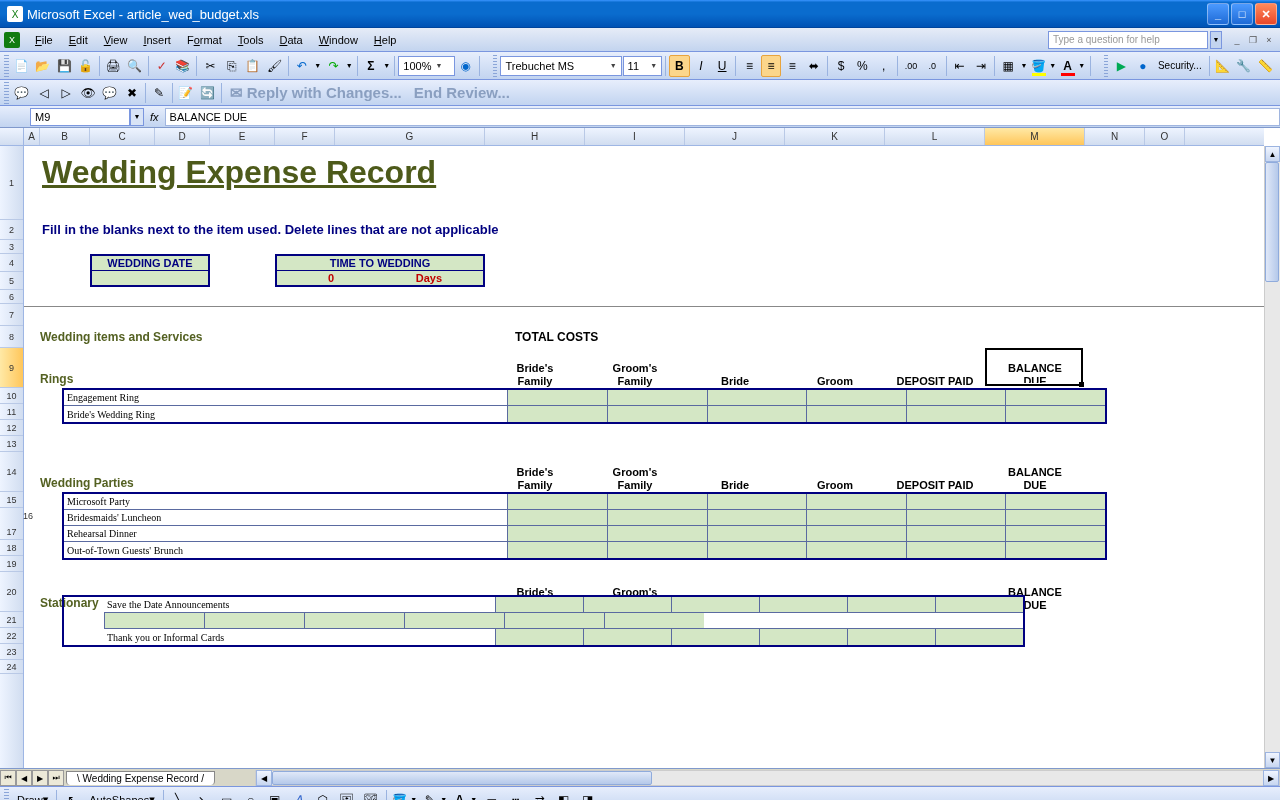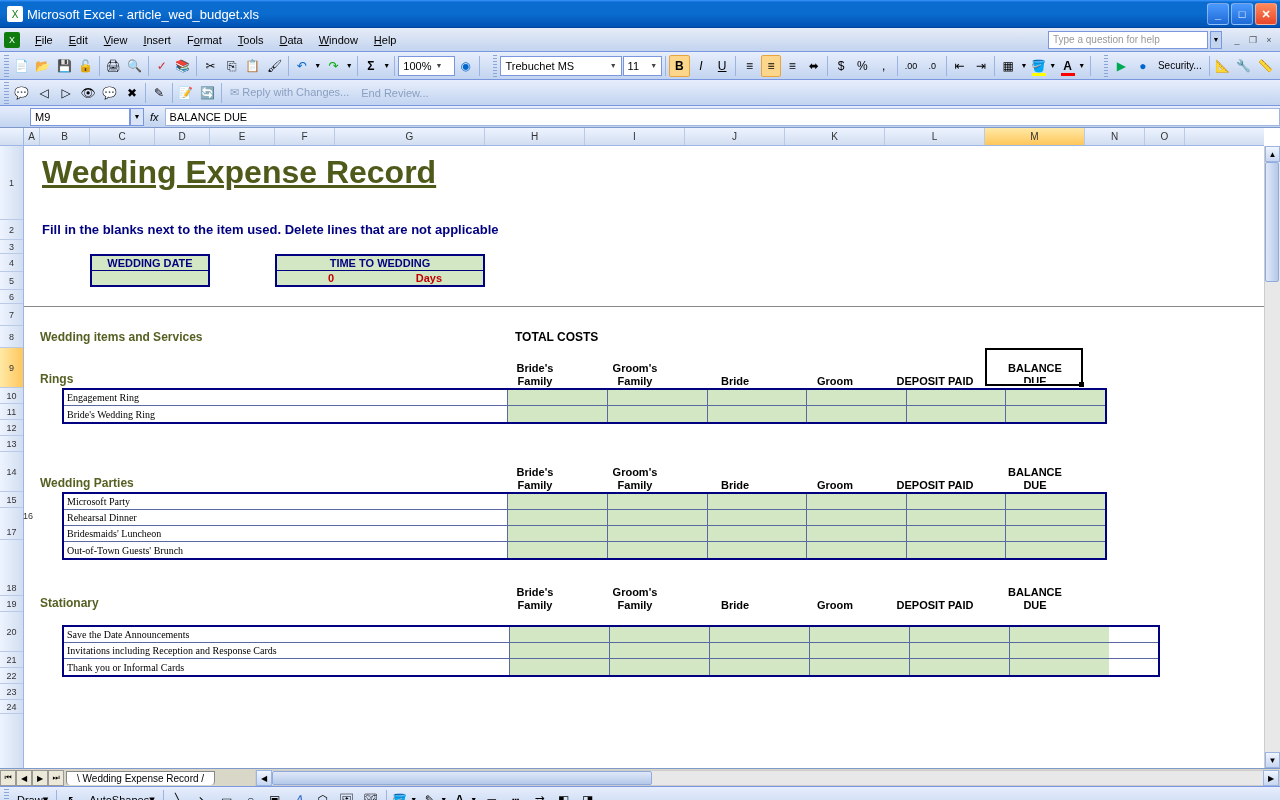--- a/index.html
+++ b/index.html
@@ -30,21 +30,21 @@
 .tbtn { width: 22px; height: 22px; display: flex; align-items: center; justify-content: center; font-size: 12px; border-radius: 2px; }
 .tsep { width: 1px; height: 20px; background: #9ab3e0; margin: 0 2px; }
 .tcombo { height: 20px; background: #fff; border: 1px solid #7a96df; font-size: 11px; padding: 0 4px; display: flex; align-items: center; gap: 4px; }
 .tcombo .dd { font-size: 7px; color: #444; }
 .t-bold { font-weight: bold; background: #fcd68b; border: 1px solid #e8a43e !important; }
 .tcolor-split { display: flex; align-items: center; }
 .tcolor-main { width: 18px; position: relative; }
 .tcolor-bar { position: absolute; bottom: 1px; left: 2px; right: 2px; height: 3px; }
 .tdd { width: 10px; font-size: 7px; display: flex; align-items: center; justify-content: center; }
 .review-toolbar { background: linear-gradient(#e7eefc,#c2d4f0); height: 26px; display: flex; align-items: center; padding: 0 4px; border-bottom: 1px solid #7a96df; }
-.rev-txt { color: #8a9fc0; font-size: 11px; padding: 0 6px; }
+.rev-txt { color: #8a9fc0; font-size: 15px; padding: 0 6px; font-weight: bold; }
 
 
 .formula-bar { background: linear-gradient(#e7eefc,#c2d4f0); height: 22px; display: flex; align-items: center; border-bottom: 1px solid #8099cc; gap: 0; }
 .name-box { width: 100px; height: 18px; background: #fff; border: 1px solid #7a96df; margin-left: 30px; font-size: 11px; padding: 1px 4px; display: flex; align-items: center; }
 .nb-dd { width: 14px; height: 18px; border: 1px solid #7a96df; background: #d9e4f6; display: flex; align-items: center; justify-content: center; font-size: 7px; }
 .fx-lbl { font-style: italic; font-size: 11px; margin: 0 6px; }
 .formula-input { flex: 1; background: #fff; border: 1px solid #a0b5df; height: 18px; font-size: 11px; padding: 1px 4px; display: flex; align-items: center; }
 
 
 .sheet-wrap { position: relative; height: 640px; background: #fff; display: flex; }
@@ -266,21 +266,21 @@
       <div class="rh" style="height: 22px;">8</div>
       <div class="rh sel" style="height: 40px;">9</div>
       <div class="rh" style="height: 16px;">10</div>
       <div class="rh" style="height: 16px;">11</div>
       <div class="rh" style="height: 16px;">12</div>
       <div class="rh" style="height: 16px;">13</div>
       <div class="rh" style="height: 40px;">14</div>
       <div class="rh" style="height: 16px;">15</div>
       <div class="rh" style="height: 16px; margin-left: 28px;">16</div>
       <div class="rh" style="height: 16px;">17</div>
-      <div class="rh" style="height: 16px; margin-top: 40px;">18</div>
+      <div class="rh" style="height: 16px;">18</div>
       <div class="rh" style="height: 16px;">19</div>
       <div class="rh" style="height: 40px;">20</div>
       <div class="rh" style="height: 16px;">21</div>
       <div class="rh" style="height: 16px;">22</div>
       <div class="rh" style="height: 16px;">23</div>
       <div class="rh" style="height: 14px; text-align: right;">24</div>
     </div>
   <div class="grid">
     <div class="content" id="content">
         <div style="position: absolute; top: 8px; left: 0px;">
@@ -367,30 +367,30 @@
           <div class="data-row">
             <div class="item-cell" style="width: 445px;">Microsoft Party</div>
             <div class="val-cell" style="width: 100px;"></div>
             <div class="val-cell" style="width: 100px;"></div>
             <div class="val-cell" style="width: 100px;"></div>
             <div class="val-cell" style="width: 100px;"></div>
             <div class="val-cell" style="width: 100px;"></div>
             <div class="val-cell" style="width: 100px;"></div>
           </div>
           <div class="data-row">
+            <div class="item-cell" style="width: 445px;">Bridesmaids' Luncheon</div>
+            <div class="val-cell" style="width: 100px;"></div>
+            <div class="val-cell" style="width: 100px;"></div>
+            <div class="val-cell" style="width: 100px;"></div>
+            <div class="val-cell" style="width: 100px;"></div>
+            <div class="val-cell" style="width: 100px;"></div>
+            <div class="val-cell" style="width: 100px;"></div>
+          </div>
+          <div class="data-row">
             <div class="item-cell" style="width: 445px;">Rehearsal Dinner</div>
-            <div class="val-cell" style="width: 100px;"></div>
-            <div class="val-cell" style="width: 100px;"></div>
-            <div class="val-cell" style="width: 100px;"></div>
-            <div class="val-cell" style="width: 100px;"></div>
-            <div class="val-cell" style="width: 100px;"></div>
-            <div class="val-cell" style="width: 100px;"></div>
-          </div>
-          <div class="data-row">
-            <div class="item-cell" style="width: 445px;">Bridesmaids' Luncheon</div>
             <div class="val-cell" style="width: 100px;"></div>
             <div class="val-cell" style="width: 100px;"></div>
             <div class="val-cell" style="width: 100px;"></div>
             <div class="val-cell" style="width: 100px;"></div>
             <div class="val-cell" style="width: 100px;"></div>
             <div class="val-cell" style="width: 100px;"></div>
           </div>
           <div class="data-row">
             <div class="item-cell" style="width: 445px;">Out-of-Town Guests' Brunch</div>
             <div class="val-cell" style="width: 100px;"></div>
@@ -413,32 +413,31 @@
         </div>
         <div style="position: absolute; top: 430px; left: 761px; width: 100px; height: 36px; display: flex; align-items: flex-end; justify-content: center;">
           <div class="col-hdr">Groom</div>
         </div>
         <div style="position: absolute; top: 430px; left: 861px; width: 100px; height: 36px; display: flex; align-items: flex-end; justify-content: center;">
           <div class="col-hdr">DEPOSIT PAID</div>
         </div>
         <div style="position: absolute; top: 430px; left: 961px; width: 100px; height: 36px; display: flex; align-items: flex-end; justify-content: center;">
           <div class="col-hdr">BALANCE<br>DUE</div>
         </div>
-        <div class="data-table" style="position: absolute; top: 479px; left: 16px; width: 1098px;">
+        <div class="data-table" style="position: absolute; top: 449px; left: 16px; width: 963px; padding-left: 40px;">
           <div class="data-row">
             <div class="item-cell" style="width: 445px;">Save the Date Announcements</div>
             <div class="val-cell" style="width: 100px;"></div>
             <div class="val-cell" style="width: 100px;"></div>
             <div class="val-cell" style="width: 100px;"></div>
             <div class="val-cell" style="width: 100px;"></div>
             <div class="val-cell" style="width: 100px;"></div>
             <div class="val-cell" style="width: 100px;"></div>
           </div>
           <div class="data-row">
-            <div class="item-cell" style="width: 445px;">Invitations including Reception and Response Cards</div>
             <div class="val-cell" style="width: 100px;"></div>
             <div class="val-cell" style="width: 100px;"></div>
             <div class="val-cell" style="width: 100px;"></div>
             <div class="val-cell" style="width: 100px;"></div>
             <div class="val-cell" style="width: 100px;"></div>
             <div class="val-cell" style="width: 100px;"></div>
           </div>
           <div class="data-row">
             <div class="item-cell" style="width: 445px;">Thank you or Informal Cards</div>
             <div class="val-cell" style="width: 100px;"></div>

